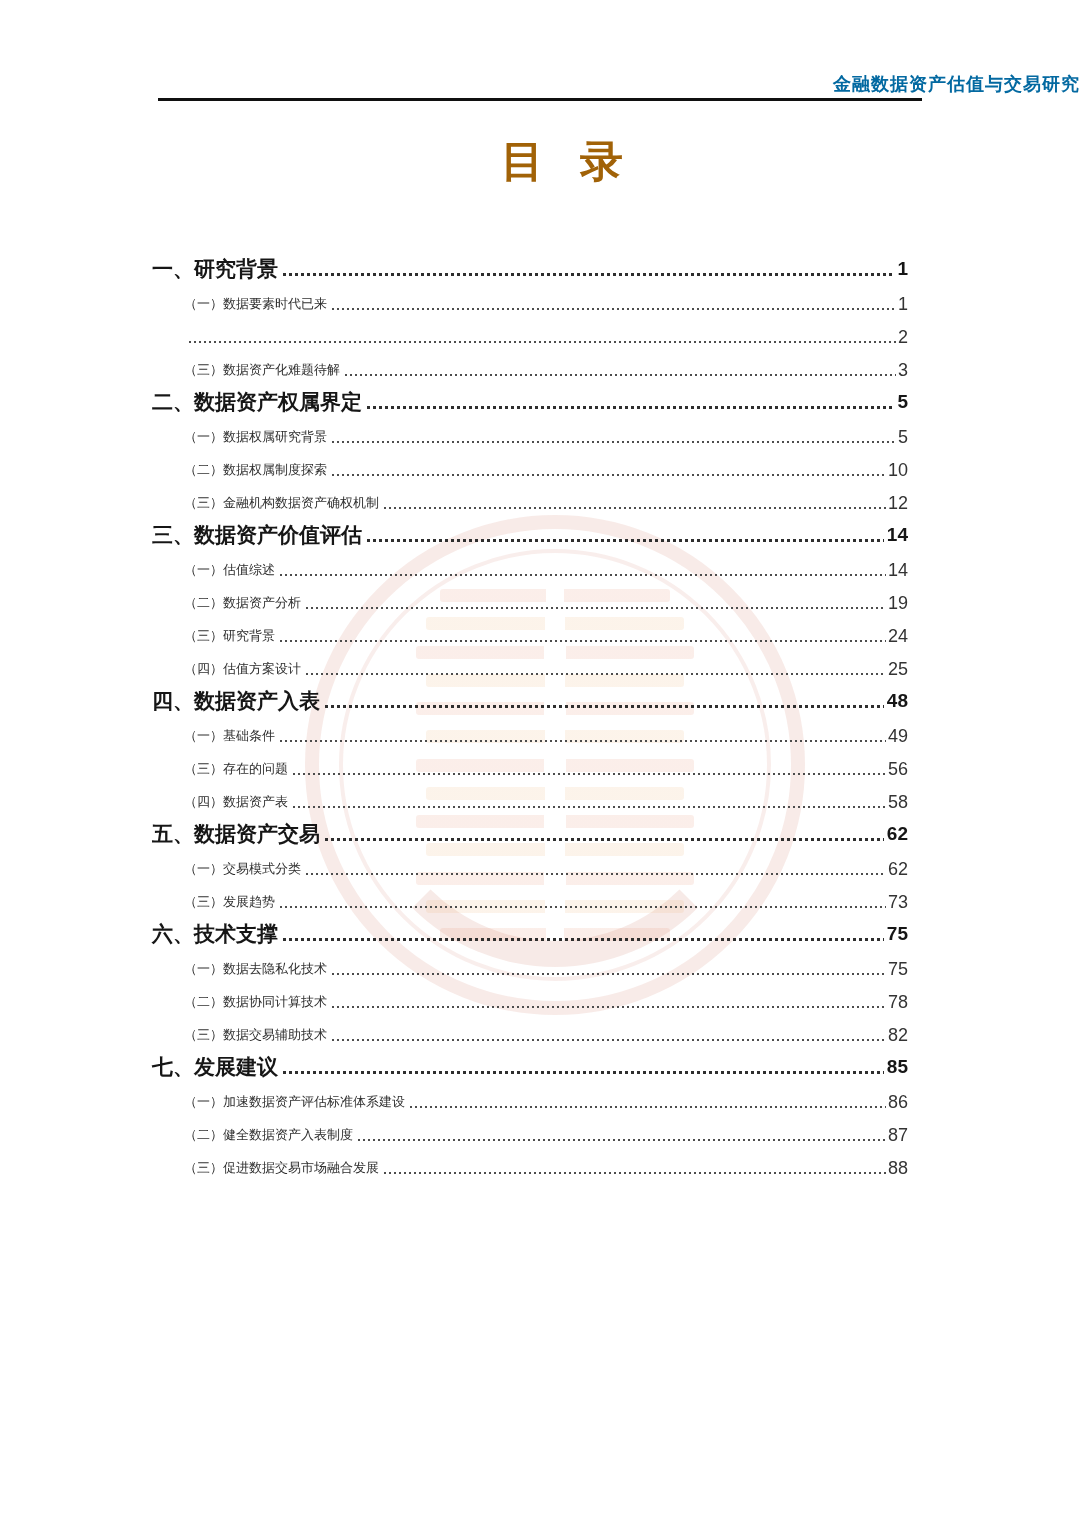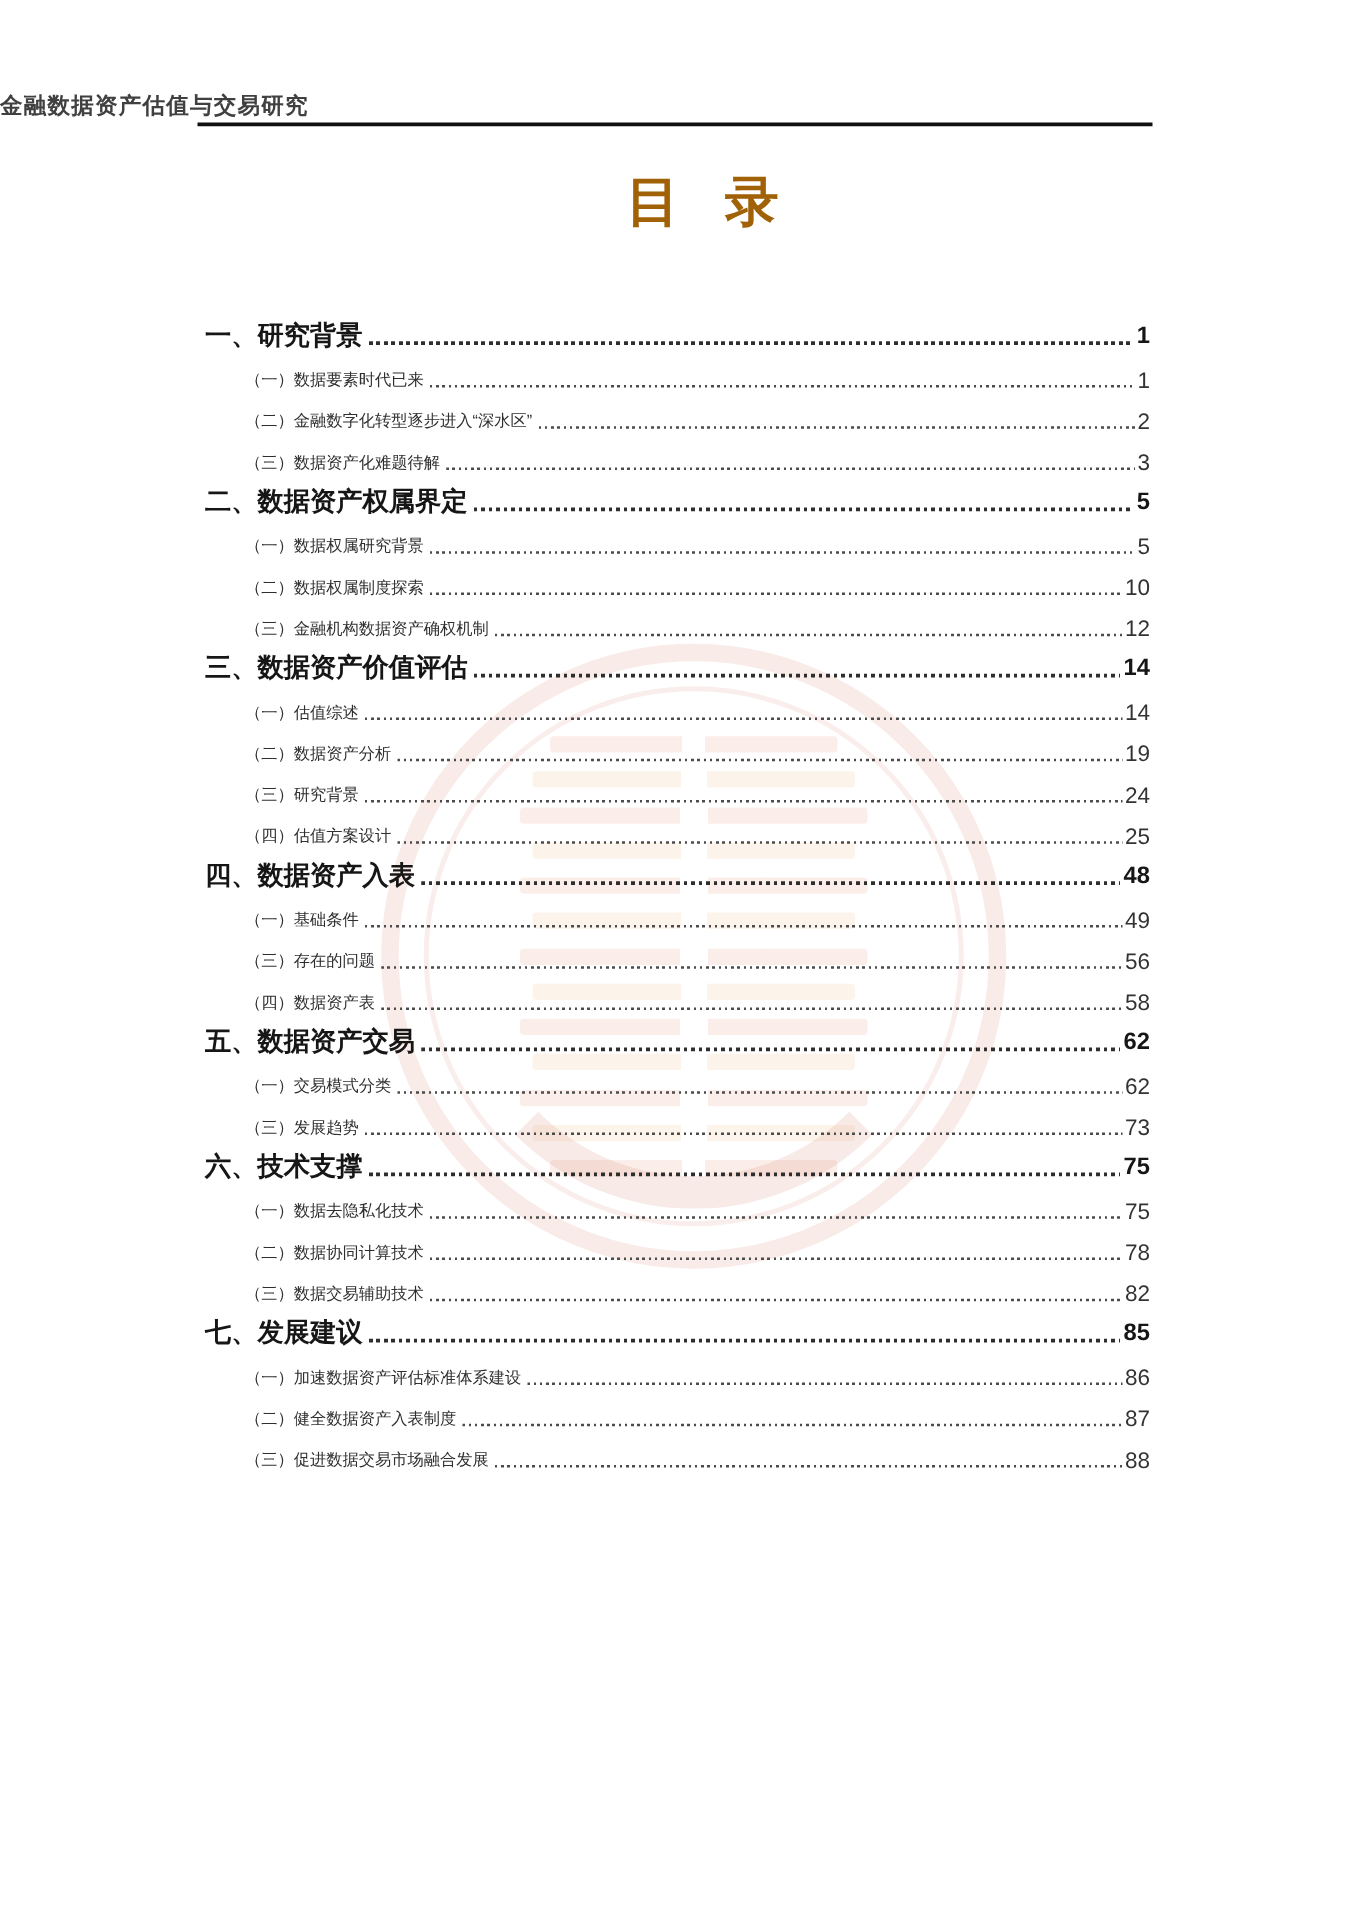--- a/index.html
+++ b/index.html
@@ -32,32 +32,32 @@
   .seal-bar:nth-child(even){
         background:linear-gradient(to right,
           rgba(232,160,85,0.12) 0 46%,
           rgba(232,160,85,0) 46% 54%,
           rgba(232,160,85,0.12) 54% 100%);}
   .seal-bar.w1{margin:0 12px;}
   .seal-bar.w2{margin:0 2px;}
   .seal-bar.w3{margin:0 26px;}
 
   
-  .header{position:absolute;top:72px;left:0;width:100%;text-align:left;
+  .header{position:absolute;top:72px;left:0;width:100%;text-align:right;
         font-family:Liberation Sans, sans-serif;
-        font-size:18px;font-weight:700;color:#404040;letter-spacing:1px;}
+        font-size:18px;font-weight:700;color:#0369a1;letter-spacing:1px;}
   .header-rule{position:absolute;top:98px;left:158px;width:764px;height:3px;
         background:#101010;}
 
   
   .doc-title{position:absolute;top:133px;left:0;width:100%;text-align:center;
         font-size:43px;font-weight:700;color:#a16207;letter-spacing:12px;padding-left:28px;}
 
   
-  .toc{position:absolute;top:246px;left:164px;width:756px;padding-top:6px;
+  .toc{position:absolute;top:246px;left:152px;width:756px;padding-top:6px;
         box-sizing:border-box;}
   .sec-row{display:flex;align-items:flex-end;height:31px;margin-bottom:3px;}
   .sec-label{font-size:21px;font-weight:700;color:#161616;line-height:29px;
         white-space:nowrap;}
   .sec-row .dots{flex:1;height:3px;margin:0 3px 7px 5px;
         background-image:repeating-linear-gradient(to right,#2e2e2e 0 3px,transparent 3px 6px);}
   .sec-page{font-size:19px;font-weight:700;color:#161616;line-height:28px;}
 
   .item-row{display:flex;align-items:flex-end;height:33px;padding-left:32px;}
   .item-label{font-size:13px;color:#2f2f2f;line-height:30px;white-space:nowrap;}
@@ -103,21 +103,20 @@
       <span class="sec-page">1</span>
     </div>
     <div class="sec-items">
   <div class="item-row">
     <span class="item-label">（一）数据要素时代已来</span>
     <span class="dots"></span>
     <span class="item-page">1</span>
   </div>
 
   <div class="item-row">
-    <span class="item-label">（二）金融数字化转型逐步进入“深水区”</span>
     <span class="dots"></span>
     <span class="item-page">2</span>
   </div>
 
   <div class="item-row">
     <span class="item-label">（三）数据资产化难题待解</span>
     <span class="dots"></span>
     <span class="item-page">3</span>
   </div>
 </div>

